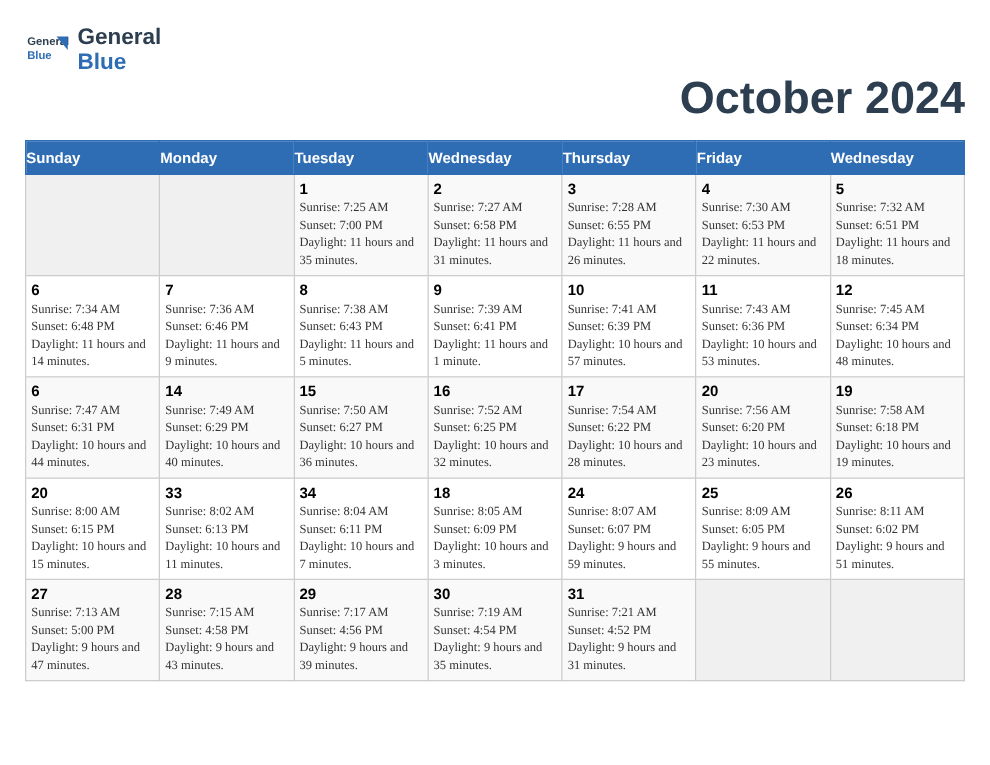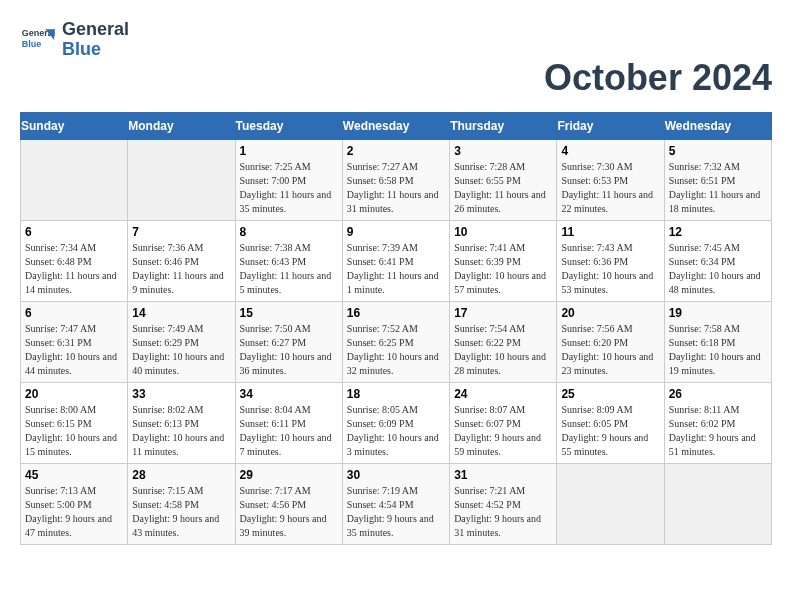--- a/index.html
+++ b/index.html
@@ -233,21 +233,21 @@
           <div class="day-num">25</div>
           <div class="day-info">Sunrise: 8:09 AM<br>Sunset: 6:05 PM<br>Daylight: 9 hours and 55 minutes.</div>
         </td>
         <td>
           <div class="day-num">26</div>
           <div class="day-info">Sunrise: 8:11 AM<br>Sunset: 6:02 PM<br>Daylight: 9 hours and 51 minutes.</div>
         </td>
       </tr>
       <tr>
         <td>
-          <div class="day-num">45</div>
+          <div class="day-num">27</div>
           <div class="day-info">Sunrise: 7:13 AM<br>Sunset: 5:00 PM<br>Daylight: 9 hours and 47 minutes.</div>
         </td>
         <td>
           <div class="day-num">28</div>
           <div class="day-info">Sunrise: 7:15 AM<br>Sunset: 4:58 PM<br>Daylight: 9 hours and 43 minutes.</div>
         </td>
         <td>
           <div class="day-num">29</div>
           <div class="day-info">Sunrise: 7:17 AM<br>Sunset: 4:56 PM<br>Daylight: 9 hours and 39 minutes.</div>
         </td>

